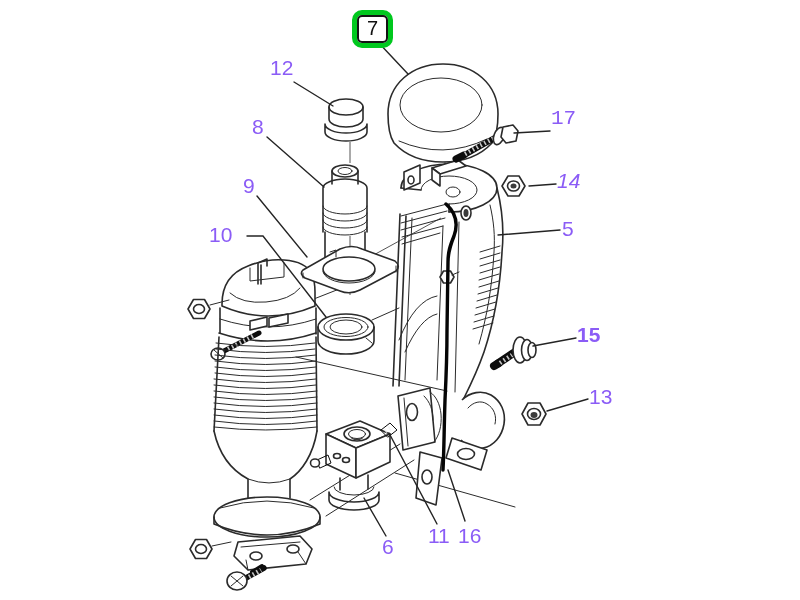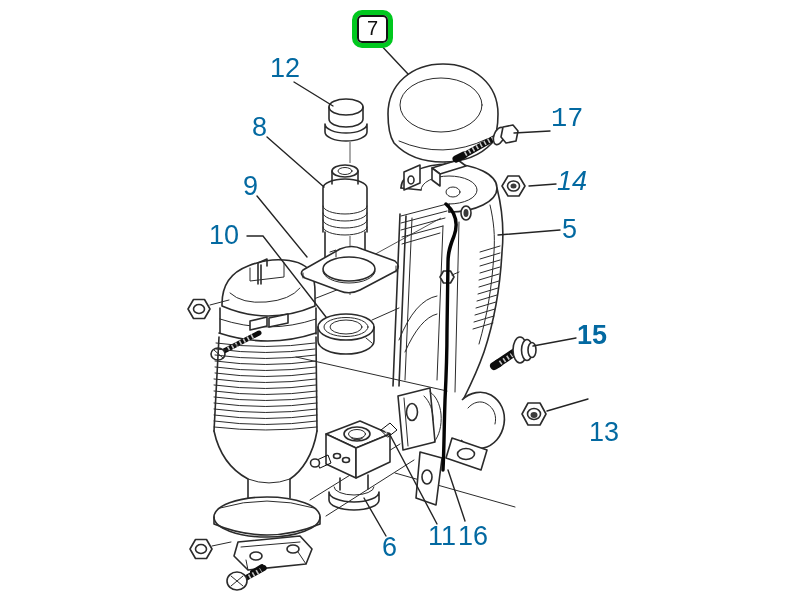--- a/index.html
+++ b/index.html
@@ -14,21 +14,21 @@
   .w  { fill:#fff;  stroke:var(--lc); stroke-width:1.6; stroke-linejoin:round; }
   .t  { fill:none;  stroke:var(--lc); stroke-width:1;   stroke-linecap:round; }
   .ax { fill:none;  stroke:#555;      stroke-width:1; }
   .bk { fill:none;  stroke:#0d0d0d;   stroke-linecap:round; }
   .th { fill:none;  stroke:#f2f2f2;   stroke-width:4.5; stroke-dasharray:1.6,2.8; opacity:.8; }
   .cb { fill:none;  stroke:#050505;   stroke-width:3.4; stroke-linecap:round; }
   .ld { fill:none;  stroke:#242424;   stroke-width:1.4; stroke-linecap:round; }
   .dk { fill:#3c3c3c; stroke:none; }
   
   .callout {
-    position:absolute; font-size:27px; line-height:22px; color:#0369a1;
+    position:absolute; font-size:21px; line-height:22px; color:#8b5cf6;
     letter-spacing:0; user-select:none; white-space:nowrap; cursor:pointer;
   }
   .hl-box {
     position:absolute; border:5px solid var(--hl); border-radius:10px;
     background:#fff; padding:0; cursor:pointer;
   }
   .hl-inner {
     display:block; border:2px solid #141414; border-radius:5px; background:#fff;
     font-size:20px; line-height:23px; padding:0 8px 1px; color:#101010;
   }
@@ -264,18 +264,18 @@
   <span class="hl-inner">7</span>
 </div>
 <div class="callout" style="left:270px; top:57px;">12</div>
 <div class="callout" style="left:252px; top:116px;">8</div>
 <div class="callout" style="left:243px; top:175px;">9</div>
 <div class="callout" style="left:209px; top:224px;">10</div>
 <div class="callout" style="left:551px; top:108px;font-family:Liberation Mono, monospace;">17</div>
 <div class="callout" style="left:557px; top:170px;font-style:italic;">14</div>
 <div class="callout" style="left:562px; top:218px;">5</div>
 <div class="callout" style="left:577px; top:324px;font-weight:bold;">15</div>
-<div class="callout" style="left:589px; top:386px;margin-top:35px;">13</div>
+<div class="callout" style="left:589px; top:386px;">13</div>
 <div class="callout" style="left:382px; top:536px;">6</div>
 <div class="callout" style="left:428px; top:525px;">11</div>
 <div class="callout" style="left:458px; top:525px;">16</div>
 
 </div>
 
 </body></html>

